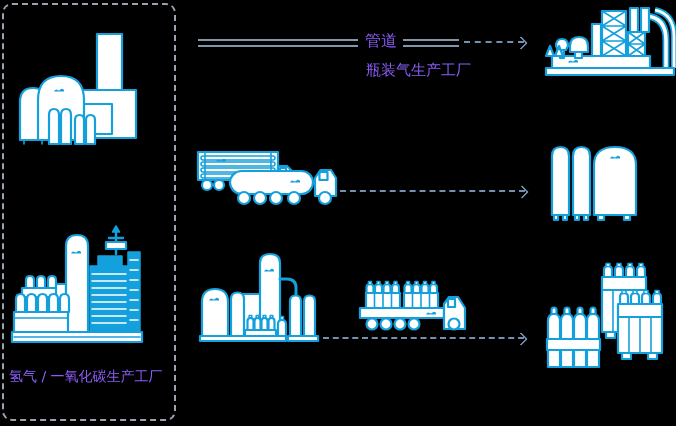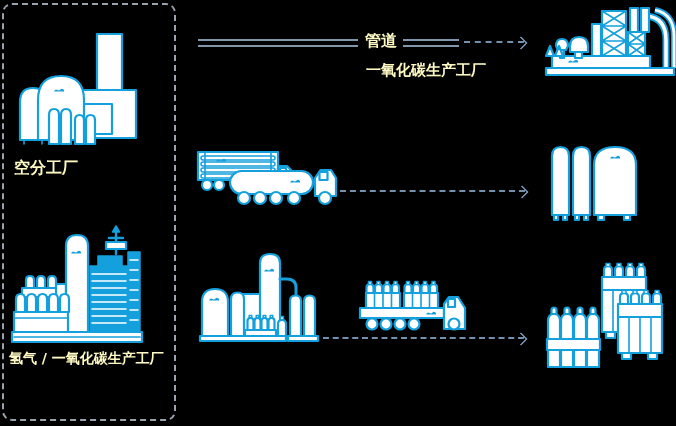--- a/index.html
+++ b/index.html
@@ -1,21 +1,21 @@
 <!DOCTYPE html>
 <html><head>
 <meta charset="utf-8">
 <style>
   html,body { margin:0; padding:0; background:#000; }
   .stage {
     position:relative; width:676px; height:426px; overflow:hidden;
     background:#000; font-family:"DejaVu Sans", sans-serif;
   }
   .abs { position:absolute; }
-  .label { color:#fef9c3; font-weight:bold; white-space:nowrap; font-size:15px; }
+  .label { color:#8b5cf6; font-weight:normal; white-space:nowrap; font-size:15px; }
   .panel {
     position:absolute; left:2px; top:3px; width:170px; height:414px;
     border:2px dashed #9aa3ad; border-radius:10px;
   }
   .pipe { position:absolute; height:4px; border-top:2px solid #8296ab; border-bottom:2px solid #8296ab; }
   .dash-arrow { position:absolute; height:0; border-top:2px dashed #7391ae; }
   .dash-arrow::after {
     content:''; position:absolute; right:-2px; top:-5px; width:8px; height:8px;
     border-top:2px solid #7391ae; border-right:2px solid #7391ae;
     transform:rotate(45deg); border-radius:1px;
@@ -50,21 +50,20 @@
     <rect class="s" x="64" y="84" width="36" height="30"></rect>
     <path class="s" d="M8 120 V82 Q8 68 21 68 Q34 68 34 82 V120 Z"></path>
     <path class="ln" d="M12 120 v4 M30 120 v4"></path>
     <path class="s" d="M26 120 V80 Q26 56 49 56 Q72 56 72 80 V120 Z"></path>
     <use href="#lg" x="42" y="68"></use>
     <path class="s" d="M37 124 V95 q0 -6 5 -6 q5 0 5 6 V124 Z"></path>
     <path class="s" d="M49 124 V95 q0 -6 5 -6 q5 0 5 6 V124 Z"></path>
     <path class="s" d="M63 124 V100 q0 -5 4.5 -5 q4.5 0 4.5 5 V124 Z"></path>
     <path class="s" d="M74 124 V100 q0 -5 4.5 -5 q4.5 0 4.5 5 V124 Z"></path>
   </svg>
-  <div class="abs label" style="left:14px;top:158px;font-size:16px">空分工厂</div>
 
   <svg class="abs" style="left:10px;top:226px" width="134" height="120" viewBox="0 0 134 120">
     <rect class="f" x="118" y="26" width="12" height="80"></rect>
     <rect class="f" x="80" y="40" width="38" height="66"></rect>
     <rect class="f" x="88" y="30" width="24" height="10"></rect>
     <path class="wln" d="M82 48 H116 M82 55 H116 M82 62 H116 M82 69 H116 M82 76 H116 M82 83 H116 M82 90 H116 M82 97 H116 M120 34 h8 M120 44 h8 M120 54 h8 M120 64 h8 M120 74 h8 M120 84 h8 M120 94 h8"></path>
     <path class="ln2" d="M106 28 V6 M99 12 h14"></path>
     <path class="f" d="M106 0 l3.5 6 h-7 Z"></path>
     <rect class="s" x="96" y="16" width="20" height="7"></rect>
     <rect class="s" x="42" y="58" width="14" height="48"></rect>
@@ -77,27 +76,27 @@
     <rect class="s" x="4" y="86" width="54" height="20"></rect>
     <path class="ln" d="M4 92 H58"></path>
     <path class="s" d="M6 86 v-13 q0 -5 4.5 -5 q4.5 0 4.5 5 v13 Z"></path>
     <path class="s" d="M17 86 v-13 q0 -5 4.5 -5 q4.5 0 4.5 5 v13 Z"></path>
     <path class="s" d="M28 86 v-13 q0 -5 4.5 -5 q4.5 0 4.5 5 v13 Z"></path>
     <path class="s" d="M39 86 v-13 q0 -5 4.5 -5 q4.5 0 4.5 5 v13 Z"></path>
     <path class="s" d="M50 86 v-13 q0 -5 4.5 -5 q4.5 0 4.5 5 v13 Z"></path>
     <rect class="s" x="2" y="106" width="130" height="10"></rect>
     <path class="ln" d="M4 111 H130"></path>
   </svg>
-  <div class="abs label" style="left:9px;top:350px;font-size:14px">氢气 / 一氧化碳生产工厂</div>
+  <div class="abs label" style="left:9px;top:368px;font-size:14px">氢气 / 一氧化碳生产工厂</div>
 
   <div class="pipe" style="left:198px;top:39px;width:160px"></div>
   <div class="abs label" style="left:357px;top:31px;width:48px;text-align:center;font-size:16px">管道</div>
   <div class="pipe" style="left:403px;top:39px;width:56px"></div>
   <div class="dash-arrow" style="left:464px;top:41px;width:60px"></div>
-  <div class="abs label" style="left:366px;top:61px">一氧化碳生产工厂</div>
+  <div class="abs label" style="left:366px;top:61px">瓶装气生产工厂</div>
 
   <svg class="abs" style="left:544px;top:6px" width="132" height="72" viewBox="0 0 132 72">
     <path d="M103 10 Q122 12 122 34 V62" fill="none" stroke="#14a0dc" stroke-width="7"></path>
     <path d="M103 10 Q122 12 122 34 V62" fill="none" stroke="#fff" stroke-width="3.5"></path>
     <path d="M111 4 Q130 8 130 30 V62" fill="none" stroke="#14a0dc" stroke-width="6"></path>
     <path d="M111 4 Q130 8 130 30 V62" fill="none" stroke="#fff" stroke-width="2.8"></path>
     <rect class="s" x="86" y="2" width="8" height="24"></rect>
     <rect class="s" x="97" y="2" width="8" height="24"></rect>
     <rect class="s" x="48" y="18" width="9" height="32"></rect>
     <rect class="s" x="58" y="5" width="24" height="45"></rect>

